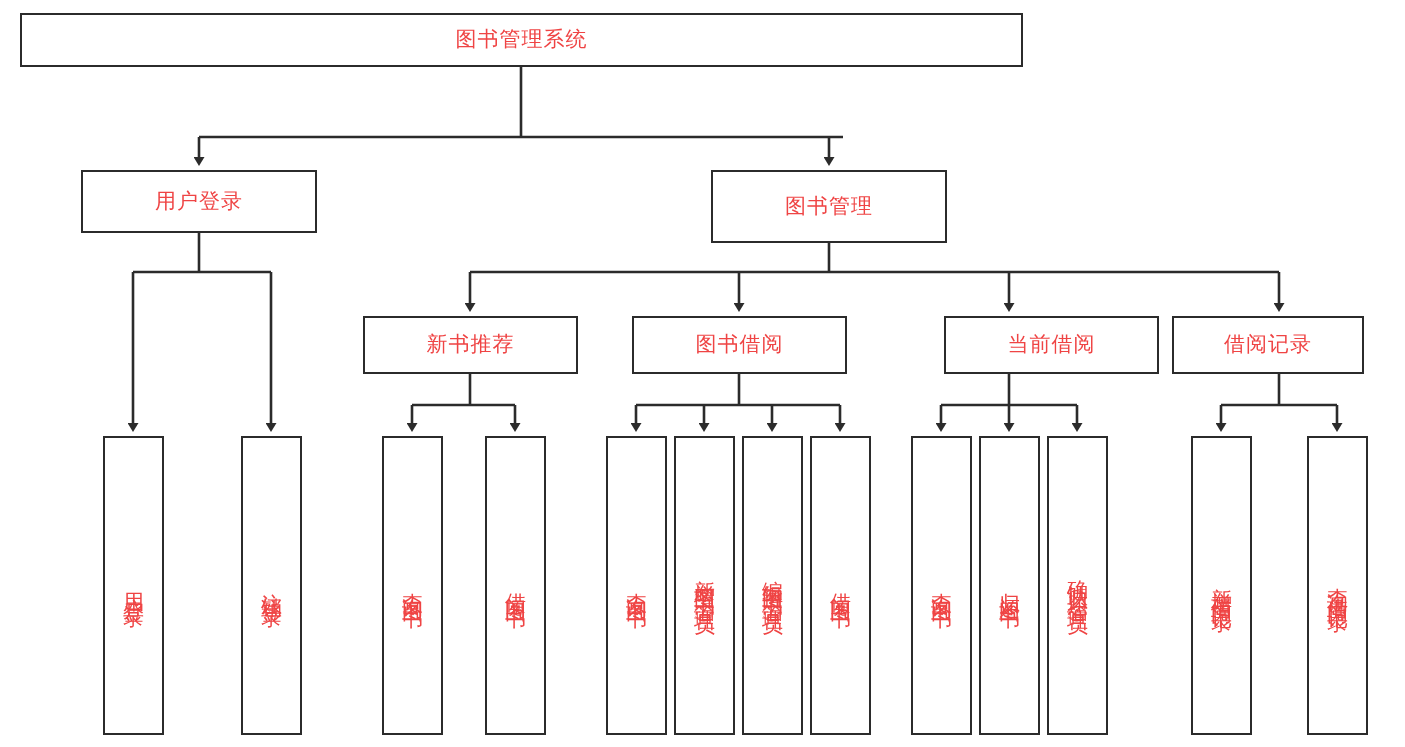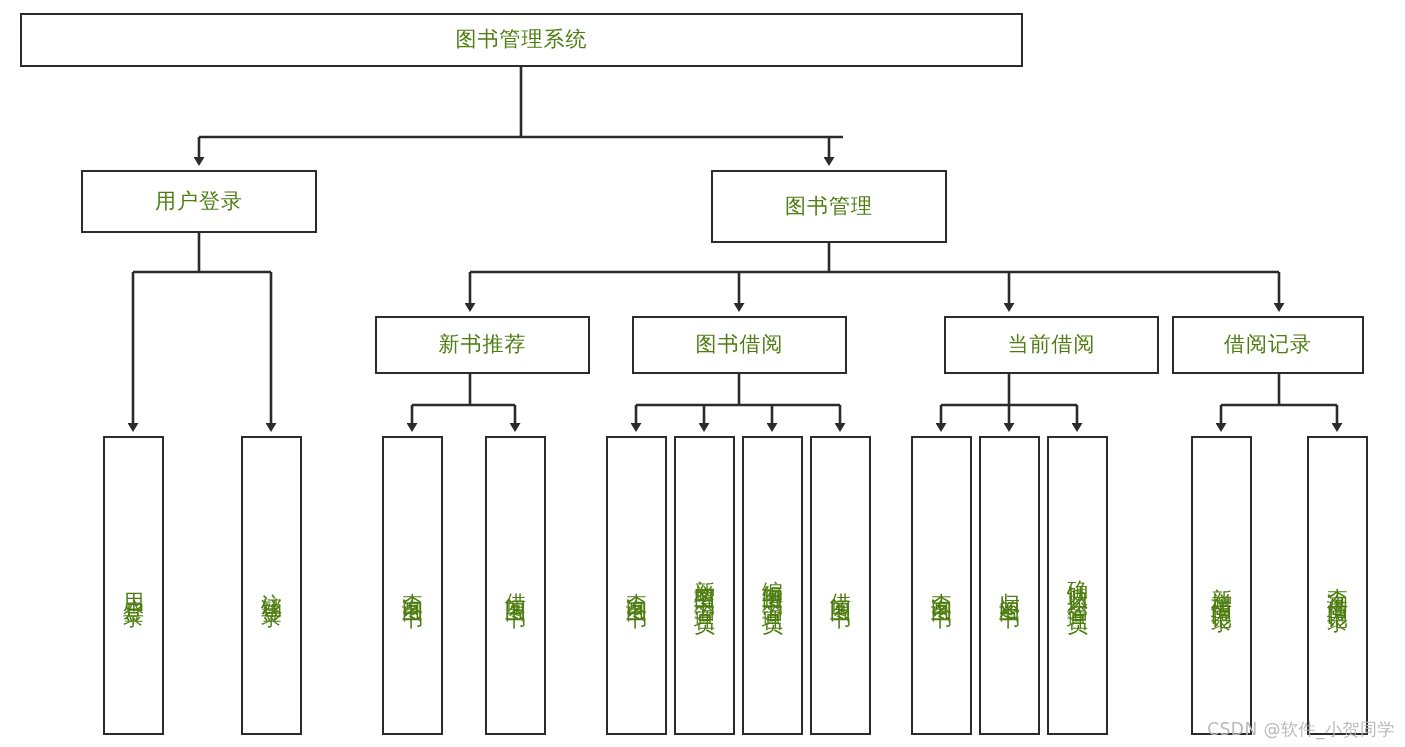--- a/index.html
+++ b/index.html
@@ -26,21 +26,21 @@
     height: 747px;
   }
   .node {
     position: absolute;
     box-sizing: border-box;
     border: 2px solid #2b2b2b;
     background: #ffffff;
     display: flex;
     align-items: center;
     justify-content: center;
-    color: #4d7c0f;
+    color: #ef4444;
     z-index: 2;
   }
   .node.horiz {
     font-size: 21px;
     letter-spacing: 1px;
     line-height: 1.2;
   }
   .node.vert {
     writing-mode: vertical-rl;
     text-orientation: upright;
@@ -132,21 +132,21 @@
   </div>
 
   <div class="node horiz" style="left:81px; top:170px; width:236px; height:63px;">
     <span class="label">用户登录</span>
   </div>
 
   <div class="node horiz" style="left:711px; top:170px; width:236px; height:73px;">
     <span class="label">图书管理</span>
   </div>
 
-  <div class="node horiz" style="left:375px; top:316px; width:215px; height:58px;">
+  <div class="node horiz" style="left:363px; top:316px; width:215px; height:58px;">
     <span class="label">新书推荐</span>
   </div>
 
   <div class="node horiz" style="left:632px; top:316px; width:215px; height:58px;">
     <span class="label">图书借阅</span>
   </div>
 
   <div class="node horiz" style="left:944px; top:316px; width:215px; height:58px;">
     <span class="label">当前借阅</span>
   </div>
@@ -200,15 +200,14 @@
   </div>
 
   <div class="node vert" style="left:1191px; top:436px; width:61px; height:299px;">
     <span class="label">新增借阅记录</span>
   </div>
 
   <div class="node vert" style="left:1307px; top:436px; width:61px; height:299px;">
     <span class="label">查询借阅记录</span>
   </div>
 
-  <div id="watermark">CSDN @软件_小贺同学</div>
 
 </div>
 
 </body></html>

